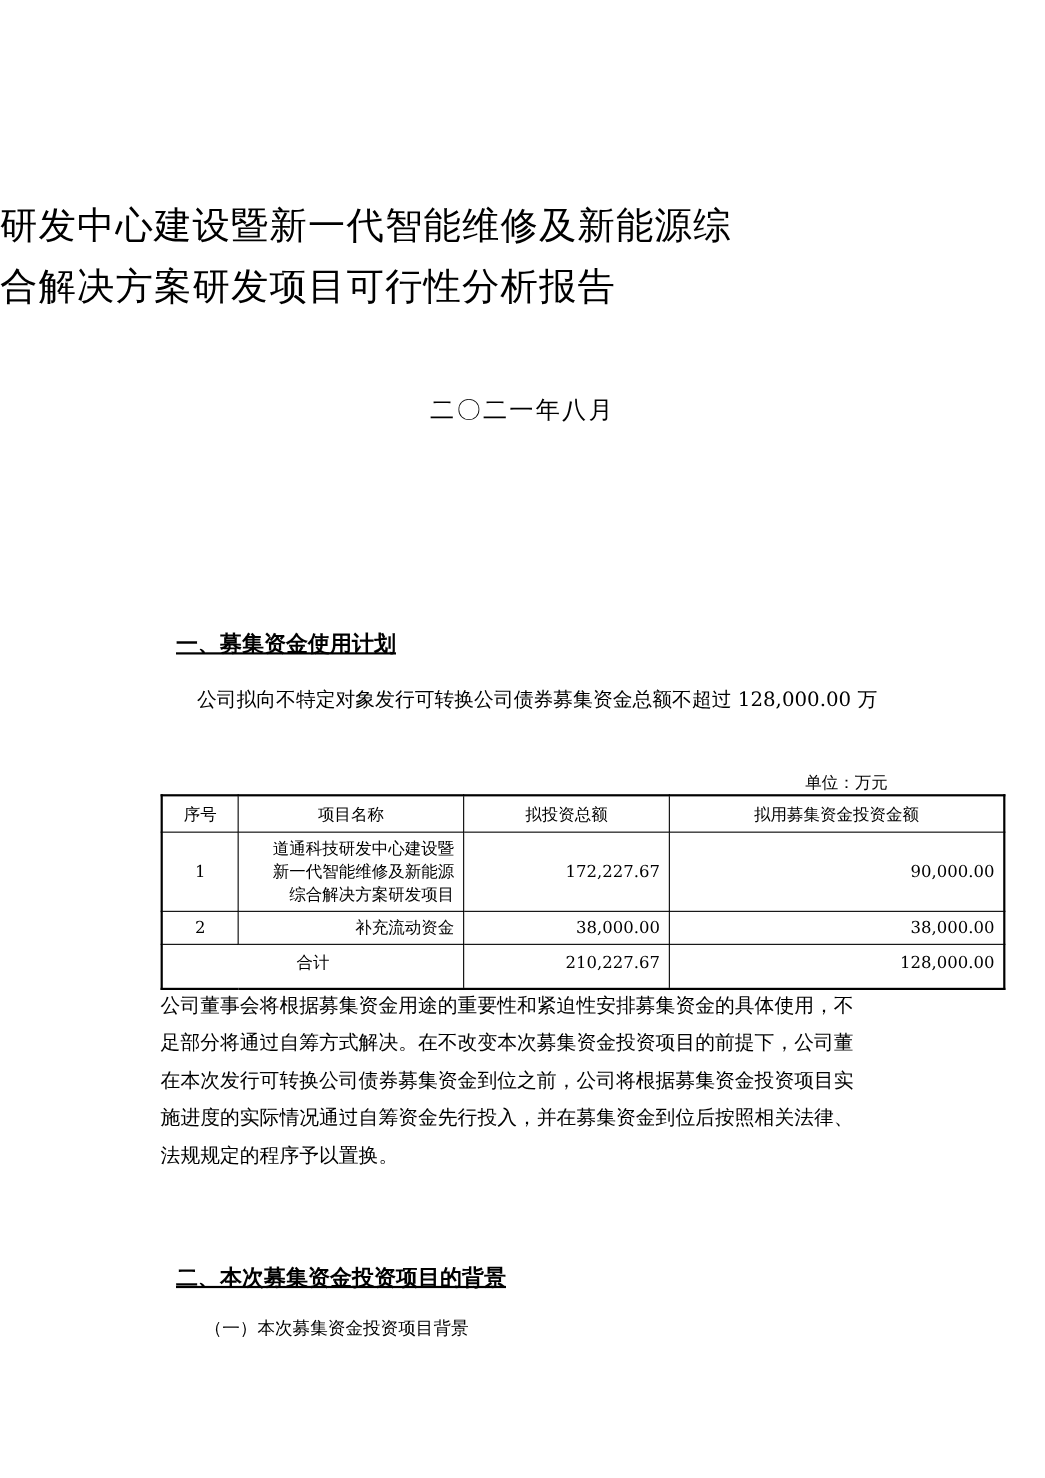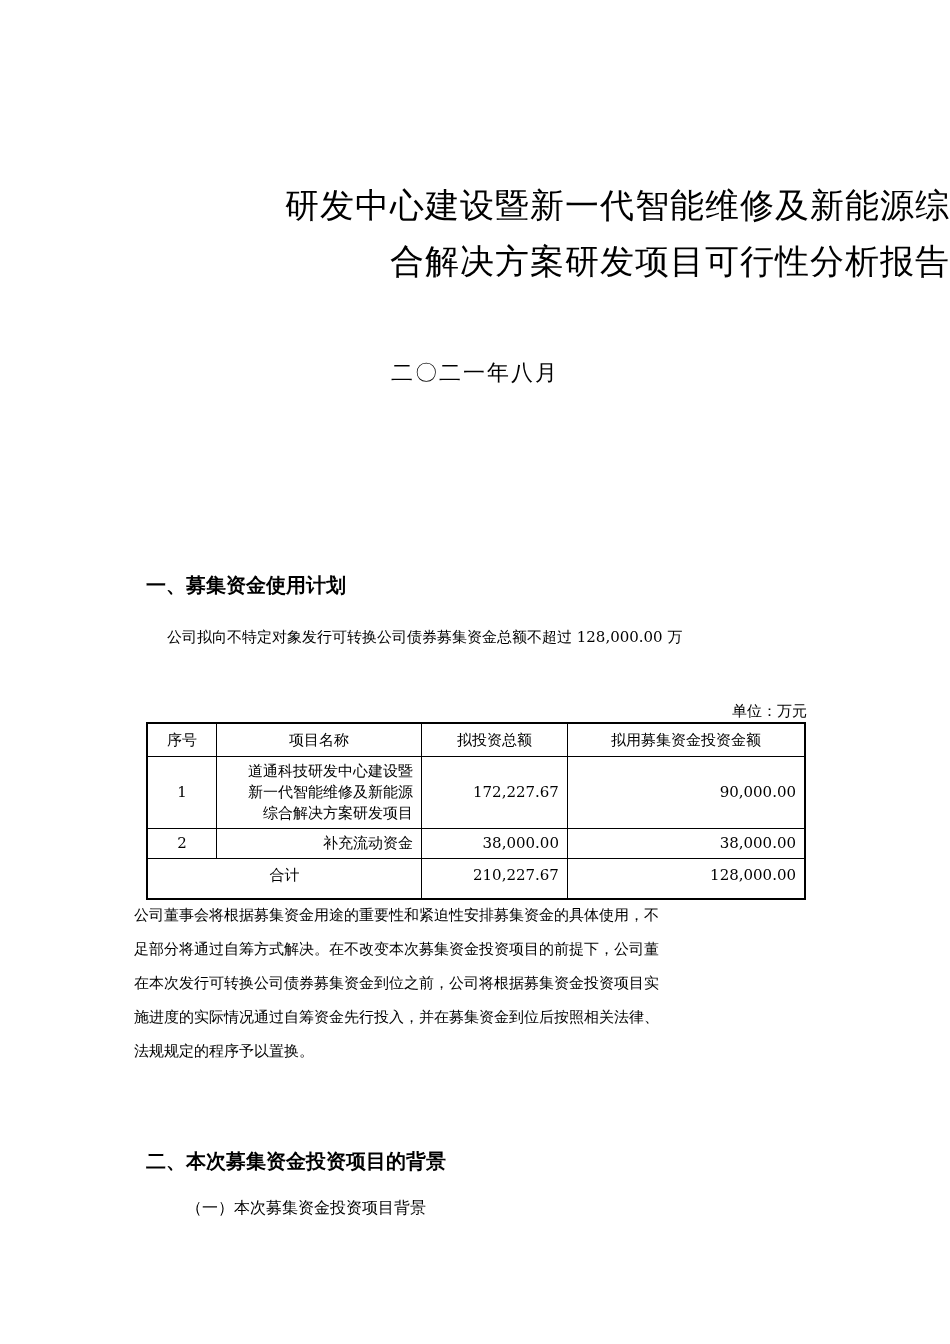--- a/index.html
+++ b/index.html
@@ -3,40 +3,41 @@
   <meta charset="utf-8">
   <style>
     html, body { margin: 0; padding: 0; background: #ffffff; }
     body {
       width: 950px; height: 1344px; position: relative; overflow: hidden;
       font-family: "DejaVu Serif", "Liberation Serif", serif;
       color: #000;
     }
     .abs { position: absolute; }
     .title {
-      left: 0; width: 950px; text-align: right;
+      left: 0; width: 950px; text-align: left;
       font-size: 34px; letter-spacing: 1px; line-height: 60px;
       font-family: "DejaVu Serif", serif;
     }
     .date {
       left: 0; width: 950px; text-align: center;
       font-size: 22px; top: 358px; letter-spacing: 2px;
     }
     .h1 {
-      left: 146px; font-size: 20px; font-weight: bold;
+      left: 160px; font-size: 20px; font-weight: bold;
       font-family: "DejaVu Sans", sans-serif;
+      text-decoration: underline;
     }
     .para {
-      left: 134px; width: 664px; font-size: 15px; line-height: 34px;
+      left: 146px; width: 664px; font-size: 18px; line-height: 34px;
       text-align: justify;
     }
     .line { white-space: nowrap; }
     .unit { right: 143px; font-size: 15px; top: 702px; }
     table.fund {
-      position: absolute; left: 146px; top: 722px; width: 660px;
+      position: absolute; left: 146px; top: 722px; width: 768px;
       border-collapse: collapse; border: 2px solid #000; font-size: 15px;
     }
     table.fund td, table.fund th {
       border: 1px solid #000; padding: 4px 8px; font-weight: normal; line-height: 21px;
     }
     table.fund th { text-align: center; height: 24px; }
     .c-idx { width: 52px; text-align: center; }
     .c-name { width: 188px; text-align: right; }
     .c-num { text-align: right; }
     .bold { font-weight: bold; }

